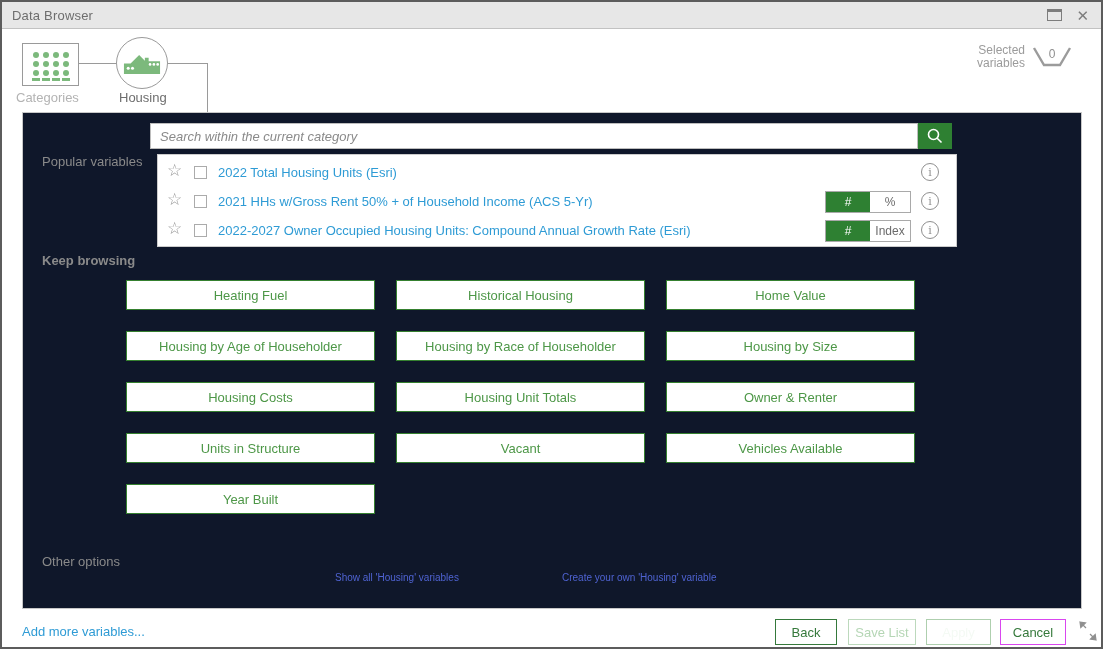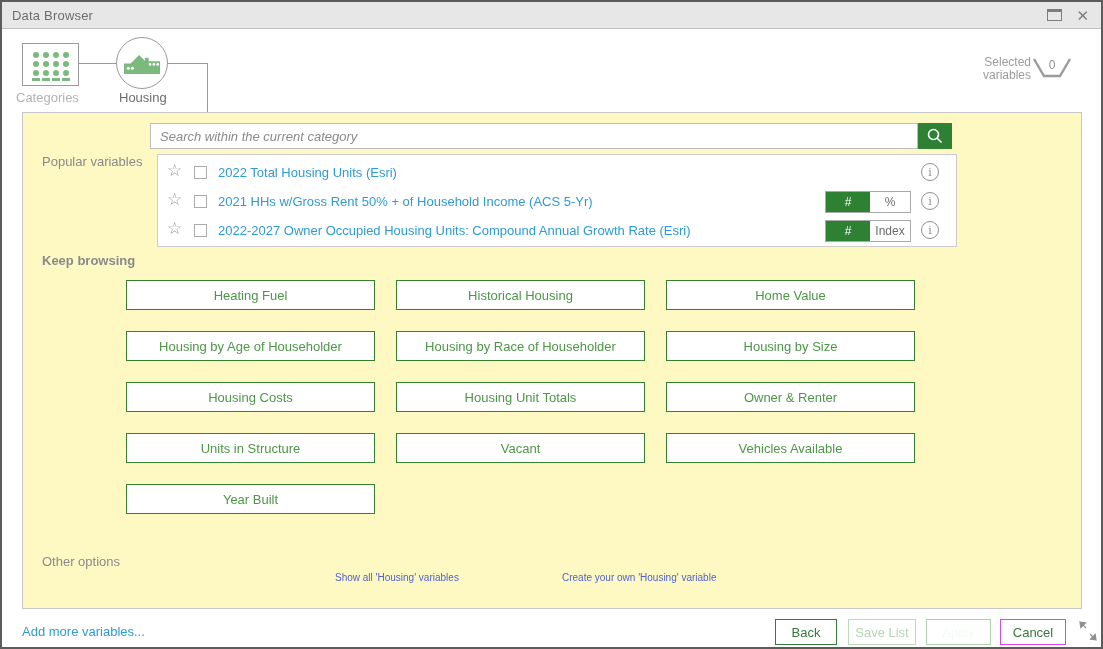--- a/index.html
+++ b/index.html
@@ -28,31 +28,31 @@
   .label-categories{ left:14px; top:60px; color:#b3b3b3; }
   .label-housing{ left:117px; top:60px; color:#6e6e6e; }
   .conn{ position:absolute; background:#9a9a9a; }
   .conn-1{ left:77px; top:33px; width:38px; height:1px; }
   .conn-2{ left:166px; top:33px; width:40px; height:1px; }
   .conn-3{ left:205px; top:33px; width:1px; height:49px; }
   .housing-circle{
     position:absolute; left:114px; top:7px; width:52px; height:52px; border-radius:50%;
     border:1px solid #9a9a9a; background:#fff; display:flex; align-items:center; justify-content:center;
   }
-  .sel-vars{ position:absolute; right:28px; top:26px; display:flex; }
+  .sel-vars{ position:absolute; right:28px; top:14px; display:flex; align-items:center; gap:6px; }
   .sel-vars .txt{ text-align:right; font-size:12px; color:#9b9b9b; line-height:13px; }
   .basket{ position:relative; width:42px; height:24px; }
   .basket .count{
     position:absolute; left:0; right:0; top:2px; text-align:center;
     font-size:12px; color:#8f8f8f;
   }
   
   .panel{
     position:absolute; left:20px; top:110px; width:1060px; height:497px;
-    background:#fef9c3; border:1px solid #c8c8c8;
+    background:#0f172a; border:1px solid #c8c8c8;
   }
   .search-input{
     position:absolute; left:127px; top:10px; width:768px; height:26px;
     border:1px solid #bdbdbd; background:#fff; padding:0 9px;
     font-size:13px; font-style:italic; color:#444; outline:none;
     font-family:"Liberation Sans", sans-serif;
   }
   .search-input::placeholder{ color:#8a8a8a; font-style:italic; }
   .search-btn{
     position:absolute; left:895px; top:10px; width:34px; height:26px;

